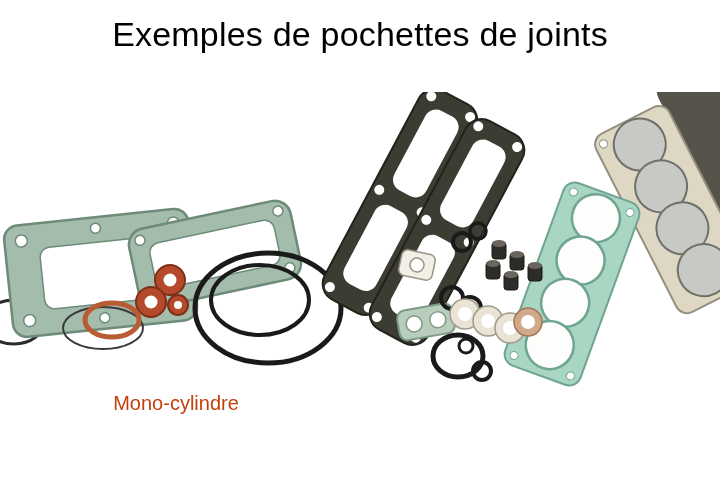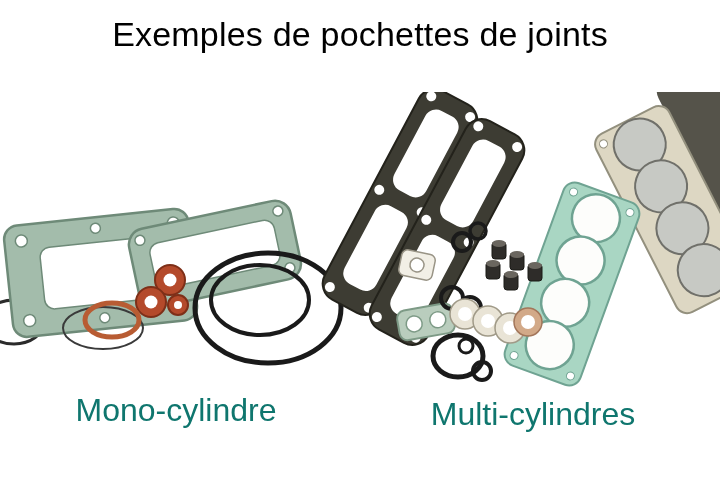--- a/index.html
+++ b/index.html
@@ -10,21 +10,21 @@
     position:relative;
     overflow:hidden;
   }
   .stage{position:absolute;inset:0;width:720px;height:354px;}
   .title{
     position:absolute;top:14px;left:0;width:720px;
     text-align:center;color:#000;
     font-size:34px;line-height:1.18;letter-spacing:0.2px;
   }
   .caption{
-    position:absolute;color:#0f766e;font-size:32px;white-space:nowrap;
+    position:absolute;color:#c2410c;font-size:20px;white-space:nowrap;
     transform:translateX(-50%);
   }
   .caption.mono{left:176px;top:392px;}
   .caption.multi{left:533px;top:396px;}
   svg.photo{position:absolute;left:0;top:92px;width:720px;height:300px;}
 </style>
 </head>
 <body>
 
 <div class="stage">
@@ -183,14 +183,13 @@
 
       <g>
         <ellipse cx="458" cy="264" rx="25" ry="21" fill="none" stroke-width="5" stroke="#1a1a1a"></ellipse>
         <circle cx="466" cy="254" r="7" fill="none" stroke-width="3" stroke="#1a1a1a"></circle>
       </g>
       <circle cx="482" cy="279" r="9" fill="none" stroke-width="4" stroke="#1a1a1a"></circle>
     </g>
   </svg>
 
   <div class="caption mono">Mono-cylindre</div>
-  <div class="caption multi">Multi-cylindres</div>
 </div>
 
 </body></html>

